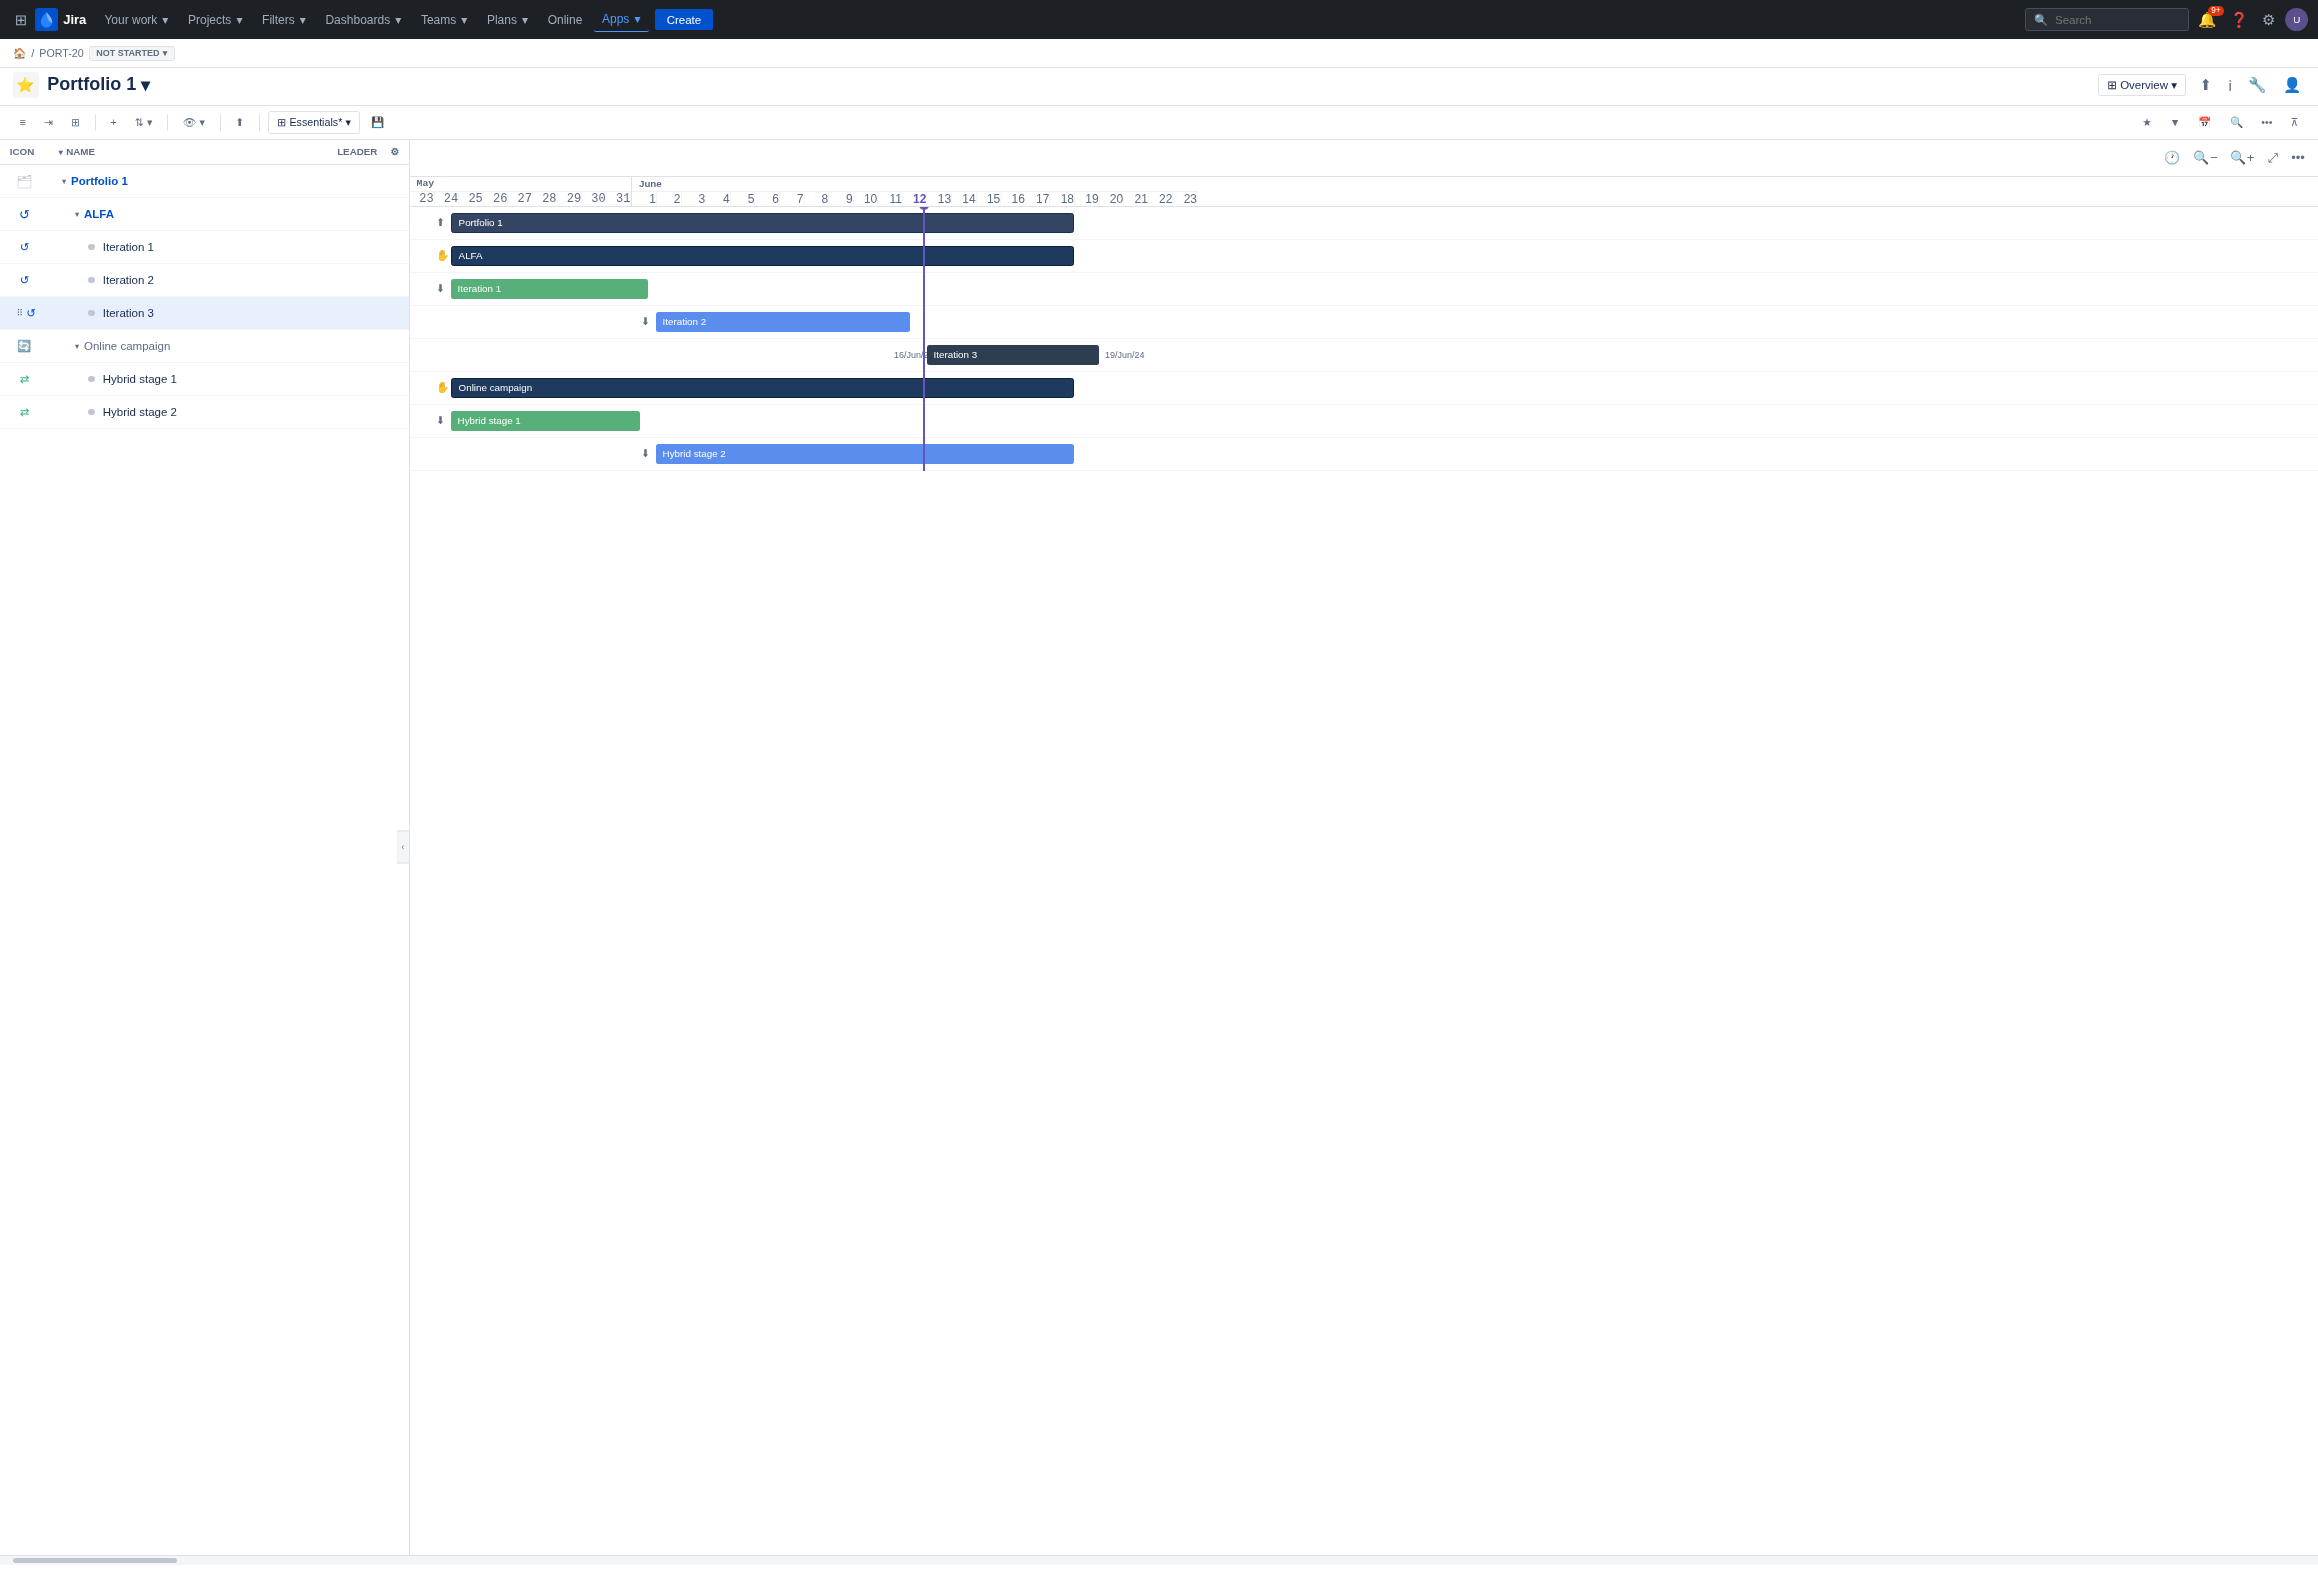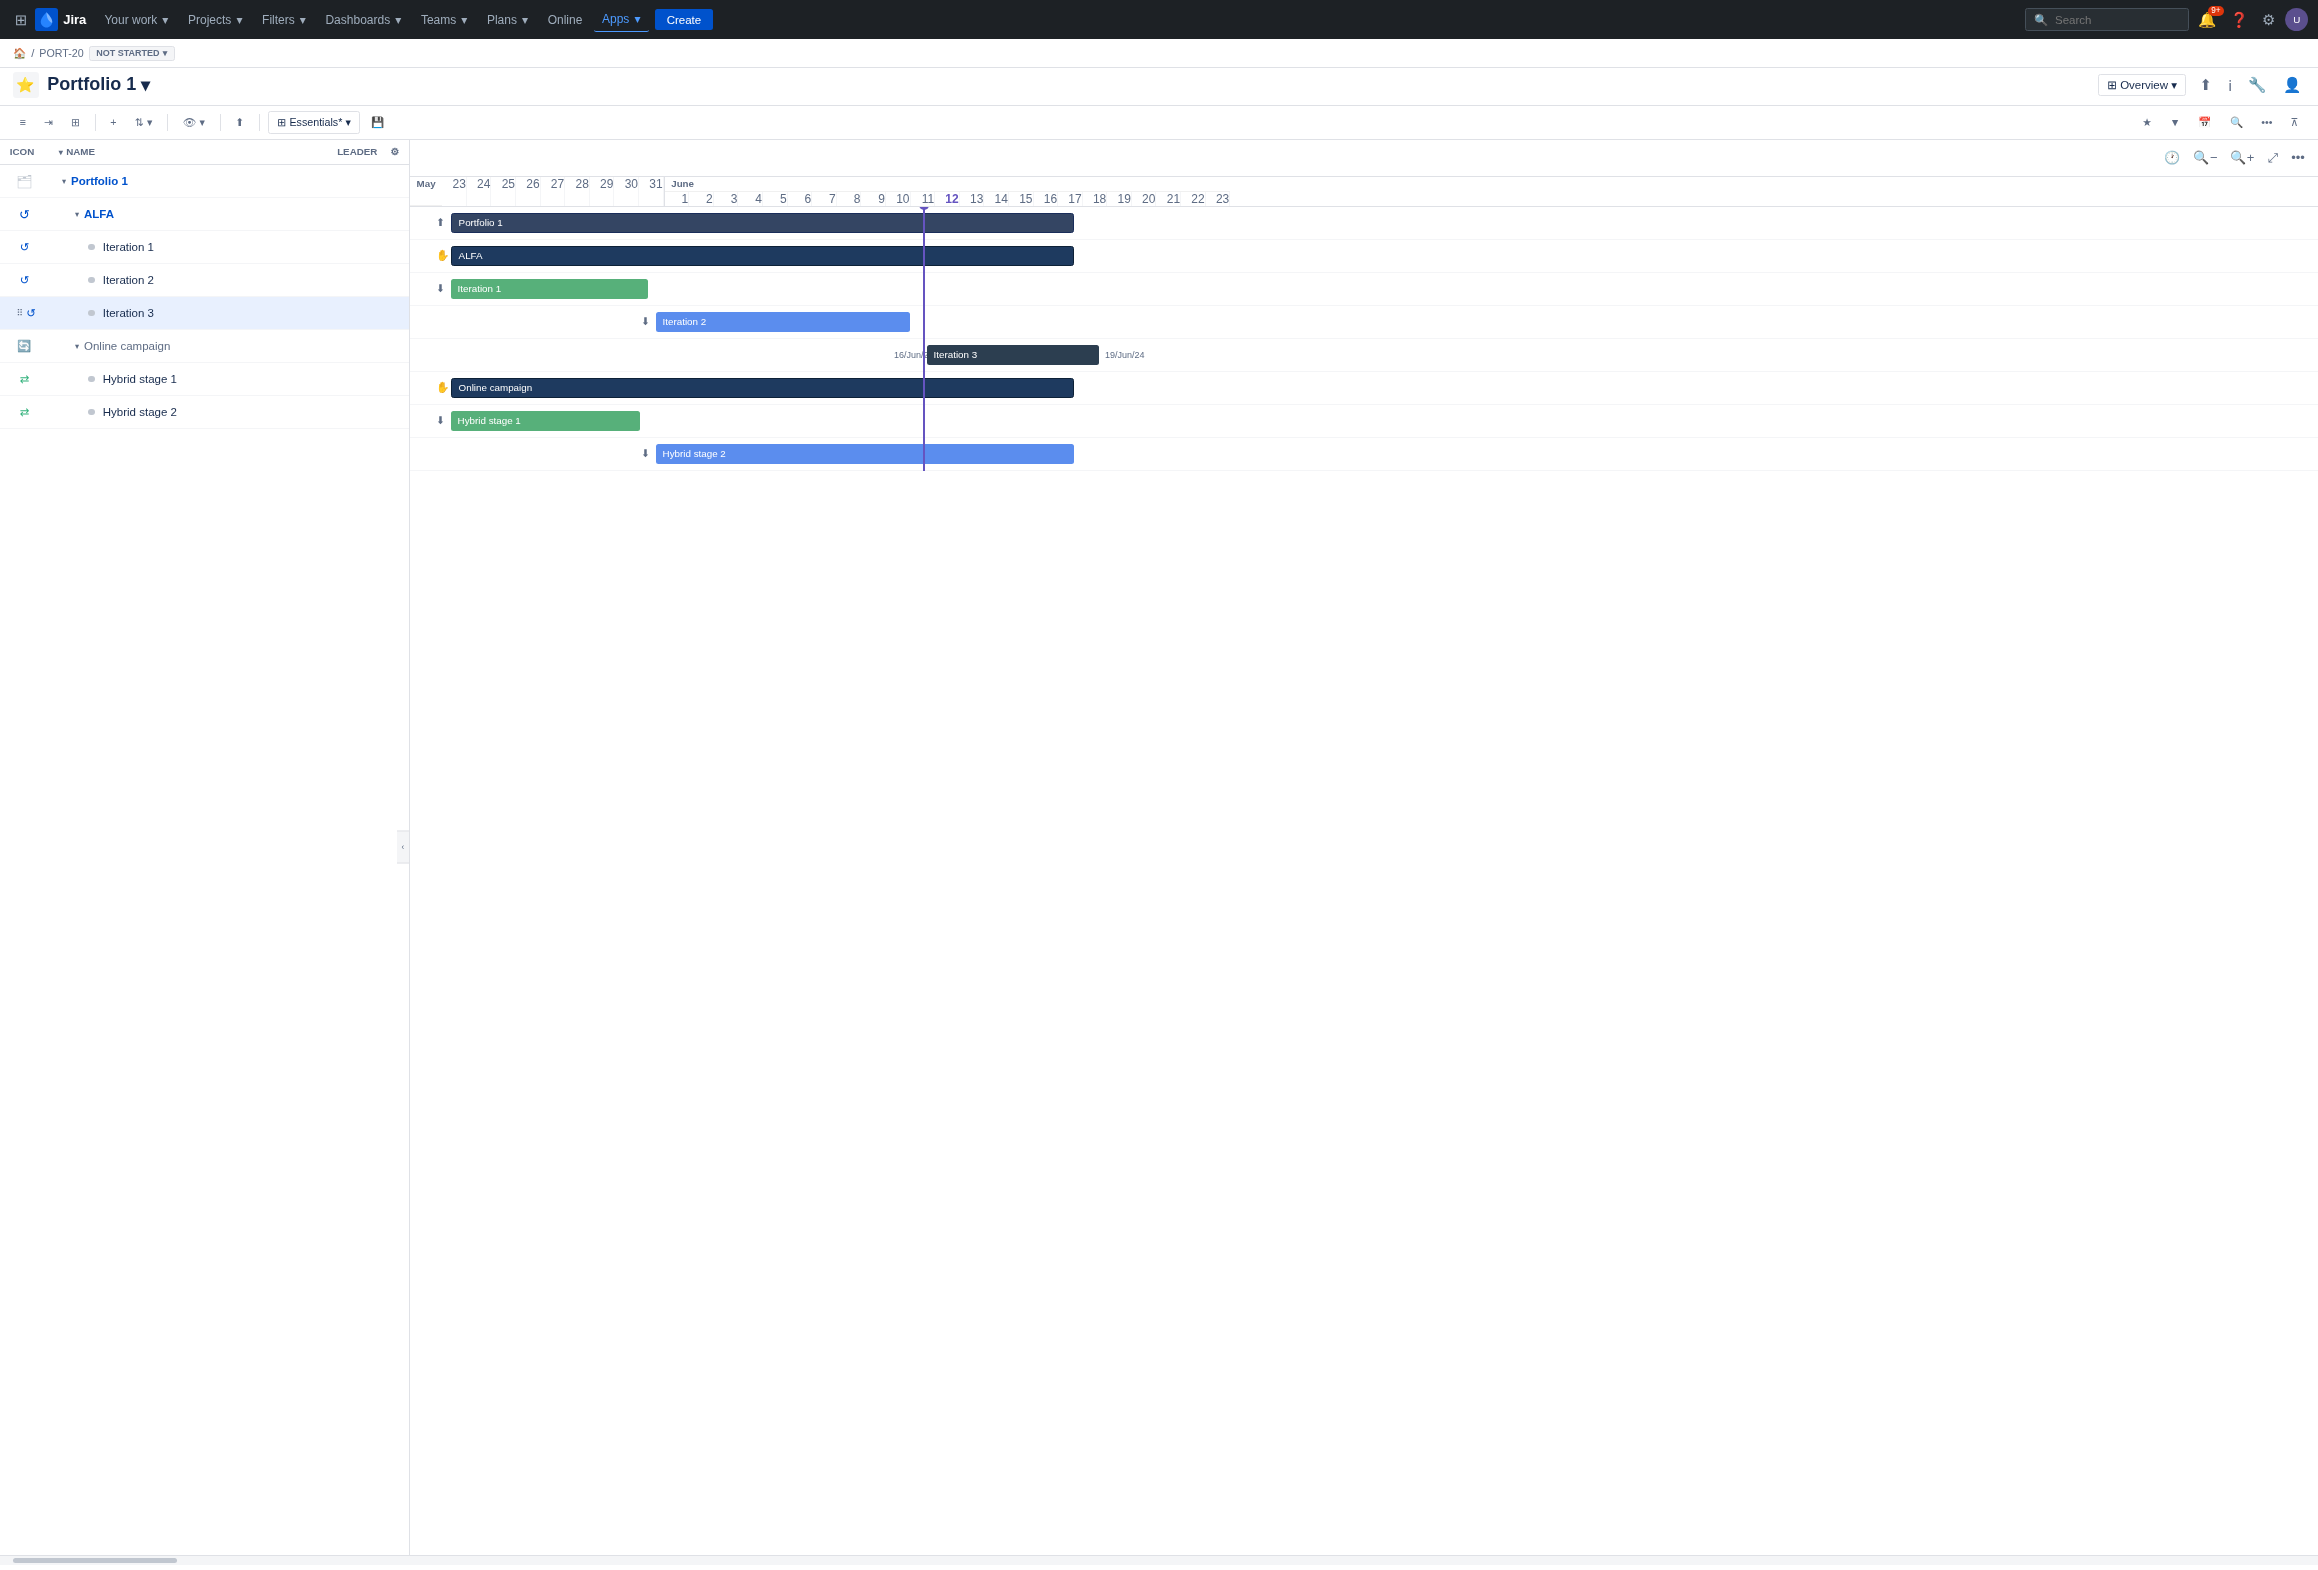--- a/index.html
+++ b/index.html
@@ -546,21 +546,21 @@
       <span class="gantt-ctrl-btn">•••</span>
     </div>
 
     <div class="gantt-timeline">
 
       <div class="gantt-date-header">
 
 
         <div style="display:flex; position:relative;">
 
-          <div style="display:flex; flex-direction:row; border-right:0.8px solid #dfe1e6;">
+          <div style="display:flex; flex-direction:column; border-right:0.8px solid #dfe1e6;font-family:Liberation Mono, monospace;">
             <div style="padding:1.6px 6.6px; font-size:9.8px; font-weight:600; color:#5e6c84; border-bottom:0.8px solid #f0f0f0; white-space:nowrap;">May</div>
             <div style="display:flex;">
               <div class="gantt-day-cell">23</div>
               <div class="gantt-day-cell">24</div>
               <div class="gantt-day-cell">25</div>
               <div class="gantt-day-cell">26</div>
               <div class="gantt-day-cell">27</div>
               <div class="gantt-day-cell">28</div>
               <div class="gantt-day-cell">29</div>
               <div class="gantt-day-cell">30</div>

